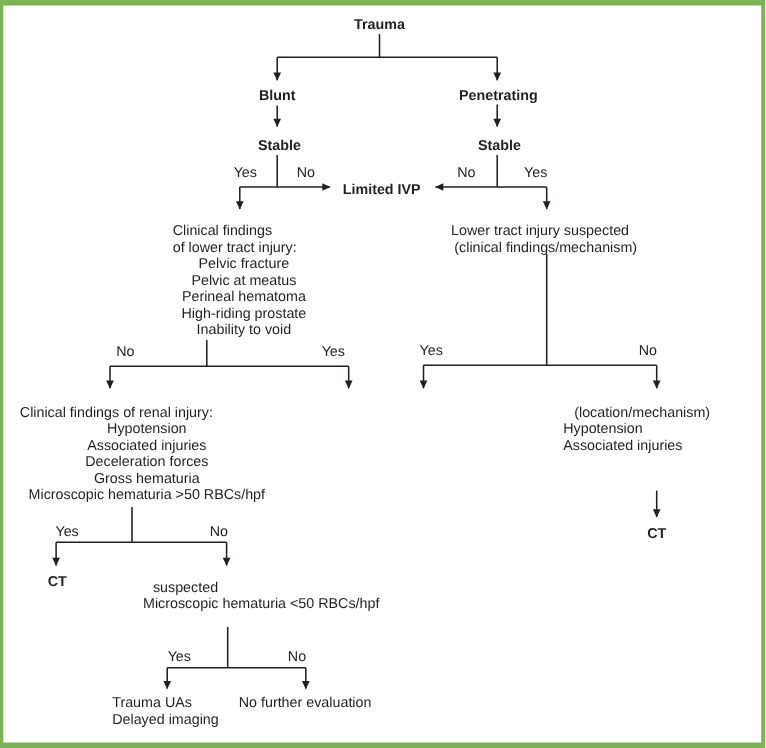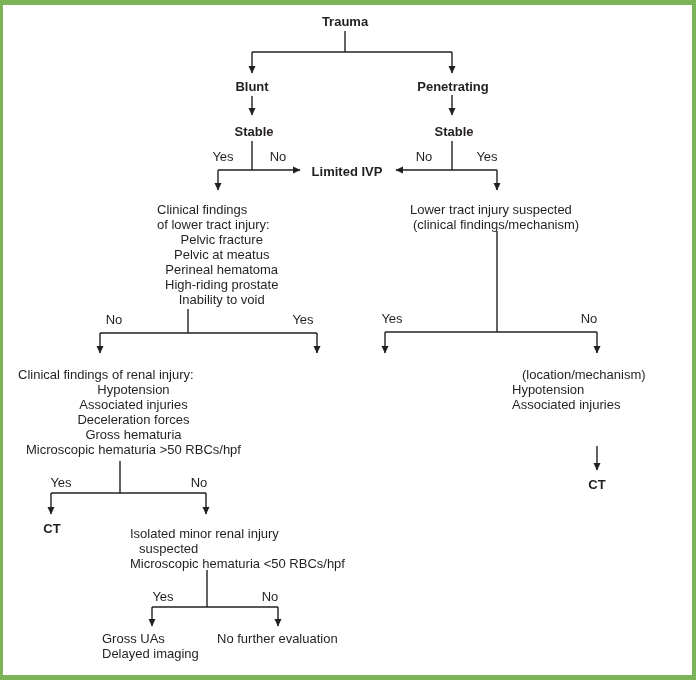--- a/index.html
+++ b/index.html
@@ -117,28 +117,27 @@
     <div>Associated injuries</div>
   </div>
 
   <div class="node center" style="left:52px; top:521px">CT</div>
   <div class="node center" style="left:597px; top:477px">CT</div>
 
   <div class="lbl" style="left:61px; top:475px">Yes</div>
   <div class="lbl" style="left:199px; top:475px">No</div>
 
   <div class="node" style="left:130px; top:526px">
-    <div>Isolated minor renal injury</div>
     <div style="padding-left:9px">suspected</div>
     <div>Microscopic hematuria &lt;50 RBCs/hpf</div>
   </div>
 
   <div class="lbl" style="left:163px; top:589px">Yes</div>
   <div class="lbl" style="left:270px; top:589px">No</div>
 
   <div class="node" style="left:102px; top:631px">
-    <div>Gross UAs</div>
+    <div>Trauma UAs</div>
     <div>Delayed imaging</div>
   </div>
   <div class="node" style="left:217px; top:631px">No further evaluation</div>
 
   <div class="frame" style="border-color: rgb(124, 179, 87);"></div>
 </div>
 
 </body></html>

